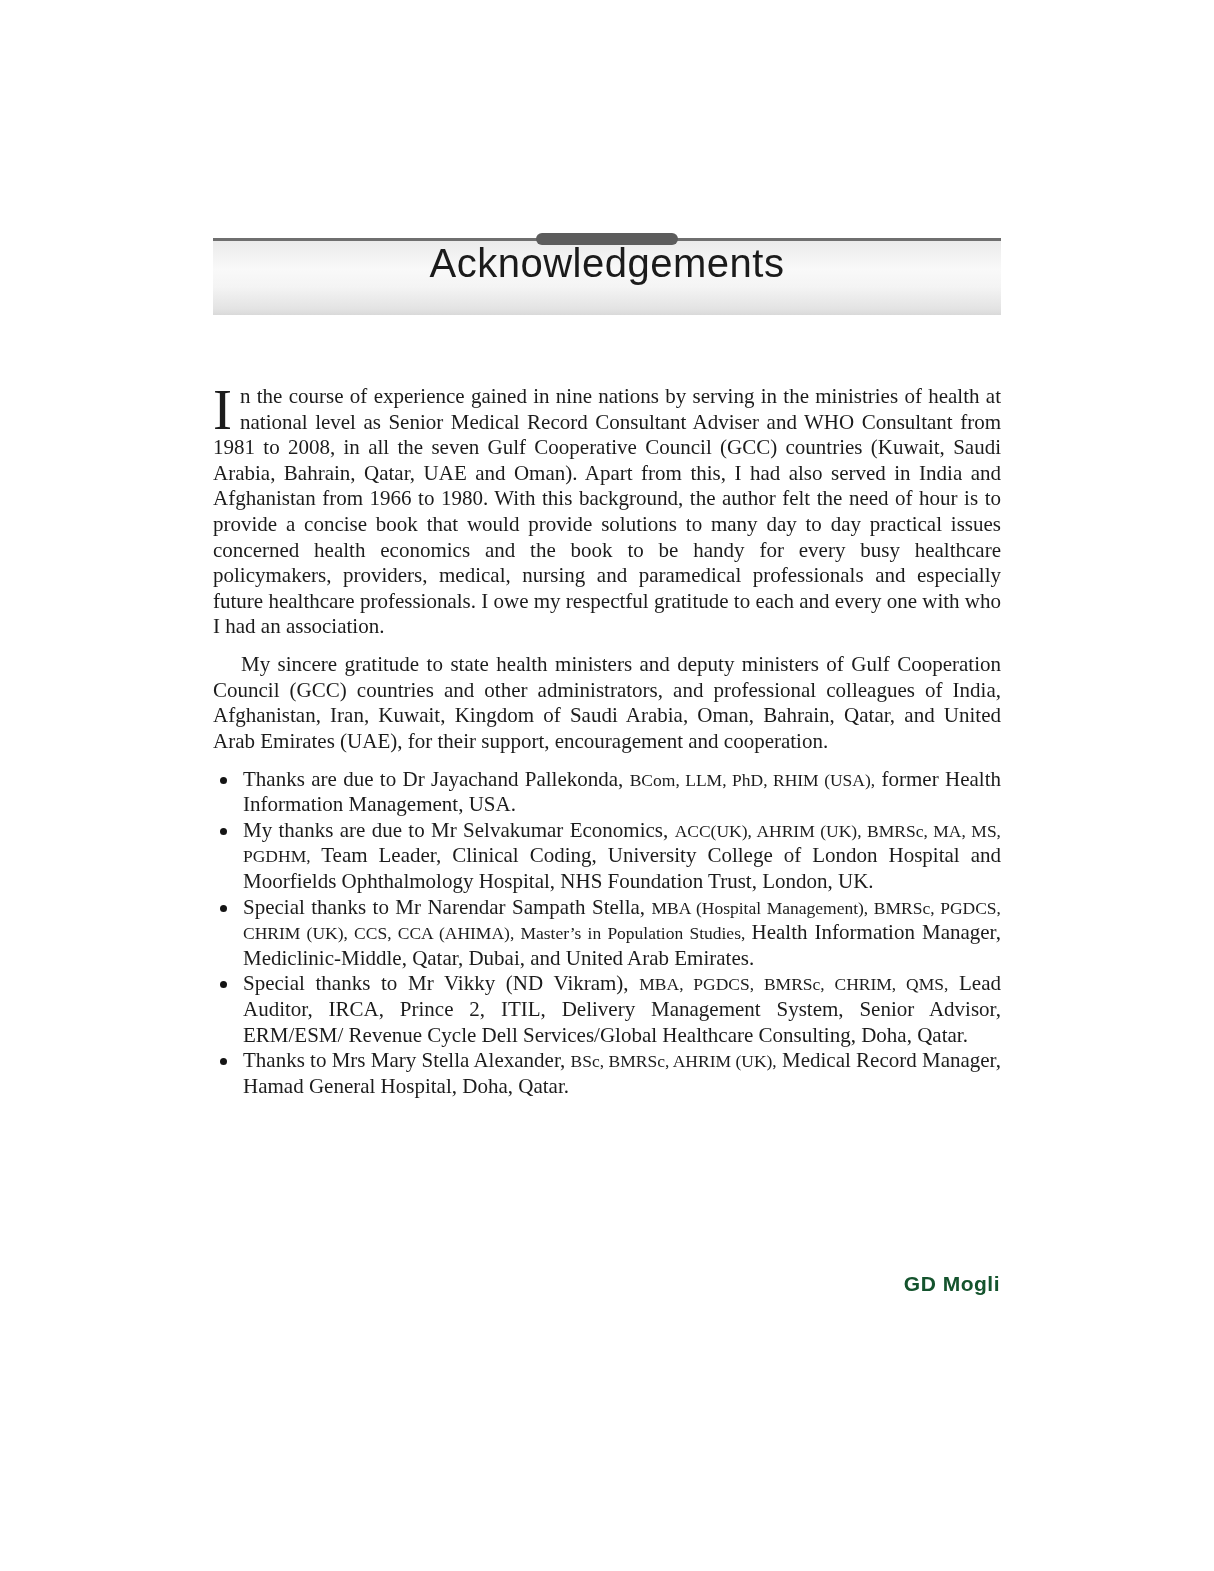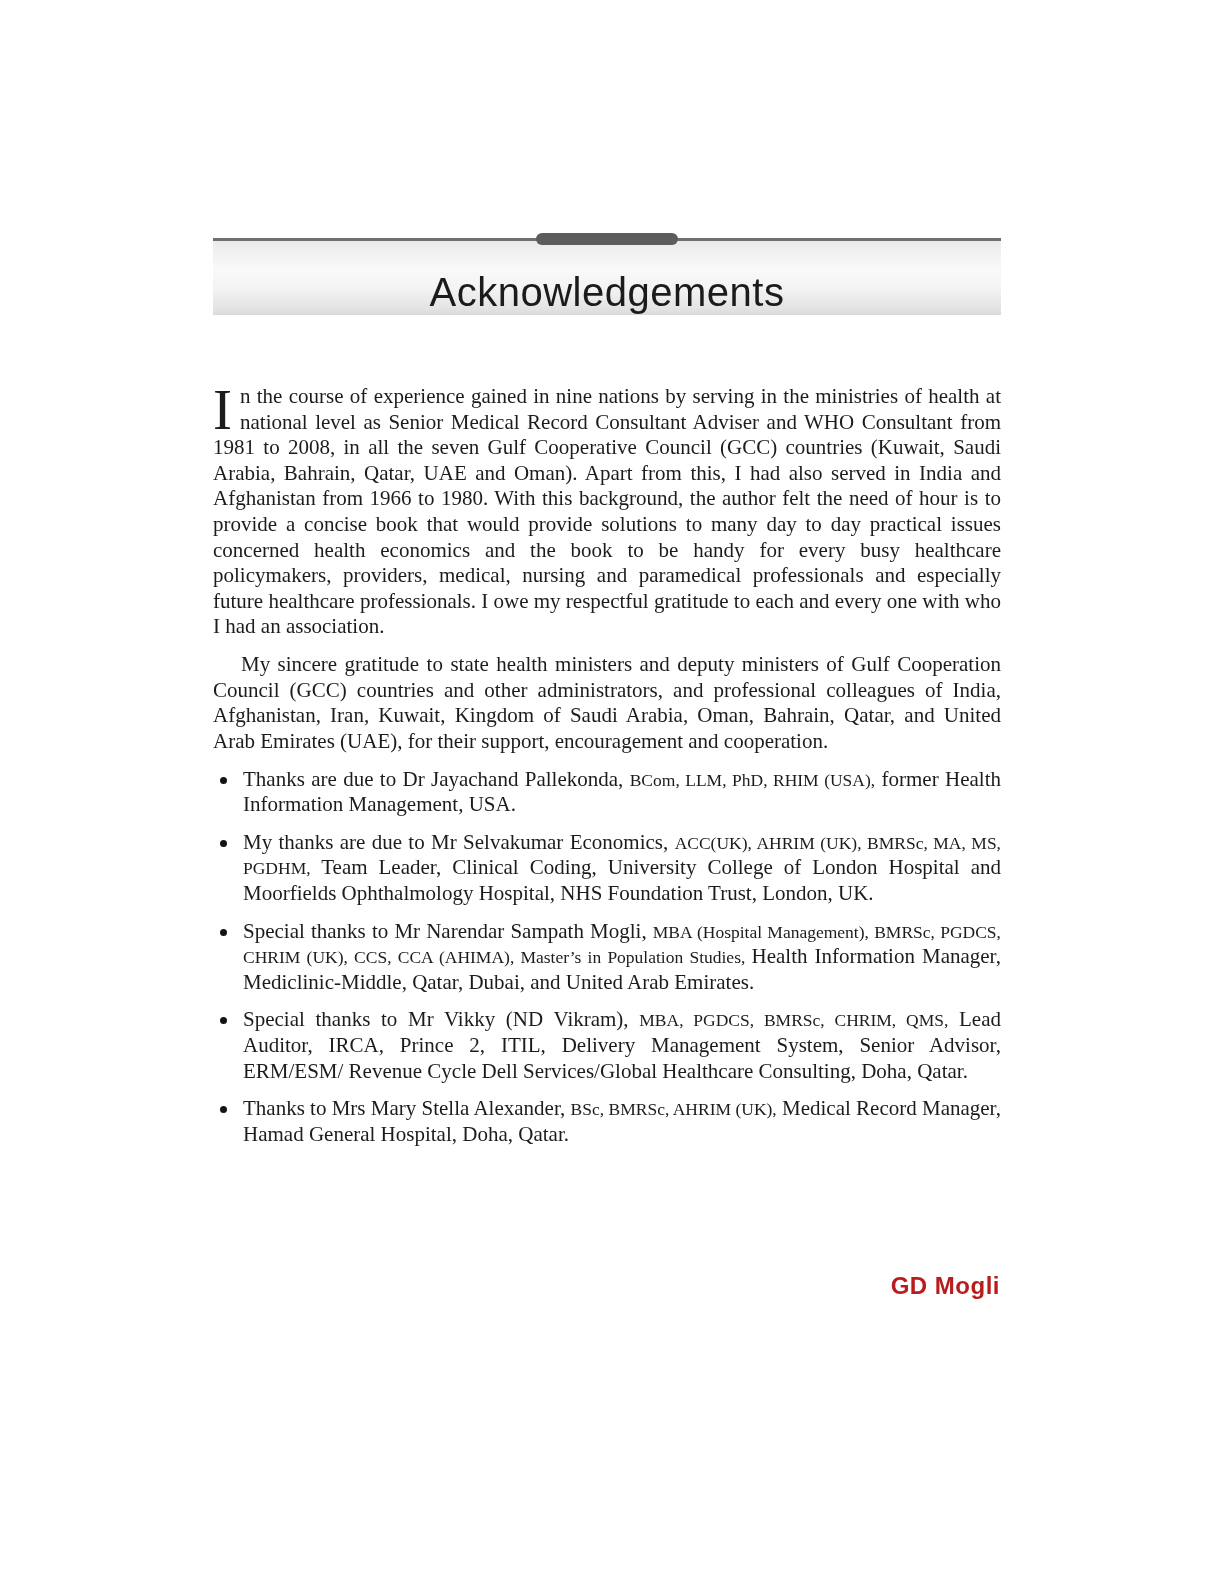--- a/index.html
+++ b/index.html
@@ -36,21 +36,21 @@
     transform: translateX(-50%);
     width: 142px;
     height: 12px;
     border-radius: 6px;
     background: #5c5c5c;
   }
   .banner {
     height: 74px;
     background: linear-gradient(180deg, #ebebeb 0%, #f9f9f9 38%, #f4f4f4 62%, #e3e3e3 92%, #d9d9d9 100%);
     display: flex;
-    align-items: flex-end;
+    align-items: flex-start;
     justify-content: center;
   }
   .title {
     font-family: "Liberation Sans", sans-serif;
     font-size: 40px;
     font-weight: 400;
     letter-spacing: 0.5px;
     color: #1b1b1b;
   }
 
@@ -76,21 +76,20 @@
     padding: 3px 8px 0 0;
   }
   ul.acks {
     list-style: none;
     margin: 12px 0 0 0;
     padding: 0;
   }
   ul.acks li {
     position: relative;
     padding-left: 30px;
-    margin-top: 12px;
     text-align: justify;
   }
   ul.acks li::before {
     content: "";
     position: absolute;
     left: 7px;
     top: 10px;
     width: 7px;
     height: 7px;
     border-radius: 50%;
@@ -98,23 +97,23 @@
   }
   .cred { font-size: 17.5px; }
 
   
   .signature {
     position: absolute;
     right: 214px;
     top: 1272px;
     font-family: "Liberation Sans", sans-serif;
     font-weight: 700;
-    font-size: 24px;
+    font-size: 21px;
     letter-spacing: 0.5px;
-    color: #b91c1c;
+    color: #14532d;
   }
 </style>
 </head>
 <body>
 
 <div class="page">
 
   <div class="header">
     <div class="rule">
       <div class="pill"></div>
@@ -125,21 +124,21 @@
   </div>
 
   <div class="main">
     <p>
       <span class="dropcap">I</span><span>n the course of experience gained in nine nations by serving in the ministries of health at national level as Senior Medical Record Consultant Adviser and WHO Consultant from 1981 to 2008, in all the seven Gulf Cooperative Council (GCC) countries (Kuwait, Saudi Arabia, Bahrain, Qatar, UAE and Oman). Apart from this, I had also served in India and Afghanistan from 1966 to 1980. With this background, the author felt the need of hour is to provide a concise book that would provide solutions to many day to day practical issues concerned health economics and the book to be handy for every busy healthcare policymakers, providers, medical, nursing and paramedical professionals and especially future healthcare professionals. I owe my respectful gratitude to each and every one with who I had an association.</span>
     </p>
     <p class="para-2">My sincere gratitude to state health ministers and deputy ministers of Gulf Cooperation Council (GCC) countries and other administrators, and professional colleagues of India, Afghanistan, Iran, Kuwait, Kingdom of Saudi Arabia, Oman, Bahrain, Qatar, and United Arab Emirates (UAE), for their support, encouragement and cooperation.</p>
     <ul class="acks">
         <li><span>Thanks are due to Dr Jayachand Pallekonda, </span><span class="cred">BCom, LLM, PhD, RHIM (USA),</span><span> former Health Information Management, USA.</span></li>
         <li><span>My thanks are due to Mr Selvakumar Economics, </span><span class="cred">ACC(UK), AHRIM (UK), BMRSc, MA, MS, PGDHM,</span><span> Team Leader, Clinical Coding, University College of London Hospital and Moorfields Ophthalmology Hospital, NHS Foundation Trust, London, UK.</span></li>
-        <li><span>Special thanks to Mr Narendar Sampath Mogli, </span><span class="cred">MBA (Hospital Management), BMRSc, PGDCS, CHRIM (UK), CCS, CCA (AHIMA), Master’s in Population Studies, </span><span> Health Information Manager, Mediclinic-Middle, Qatar, Dubai, and United Arab Emirates.</span></li>
+        <li><span>Special thanks to Mr Narendar Sampath Stella, </span><span class="cred">MBA (Hospital Management), BMRSc, PGDCS, CHRIM (UK), CCS, CCA (AHIMA), Master’s in Population Studies, </span><span> Health Information Manager, Mediclinic-Middle, Qatar, Dubai, and United Arab Emirates.</span></li>
         <li><span>Special thanks to Mr Vikky (ND Vikram), </span><span class="cred">MBA, PGDCS, BMRSc, CHRIM, QMS,</span><span> Lead Auditor, IRCA, Prince 2, ITIL, Delivery Management System, Senior Advisor, ERM/ESM/ Revenue Cycle Dell Services/Global Healthcare Consulting, Doha, Qatar.</span></li>
         <li><span>Thanks to Mrs Mary Stella Alexander, </span><span class="cred">BSc, BMRSc, AHRIM (UK),</span><span> Medical Record Manager, Hamad General Hospital, Doha, Qatar.</span></li>
       </ul>
   </div>
 
   <div class="signature">GD Mogli</div>
 
 </div>
 
 </body></html>

